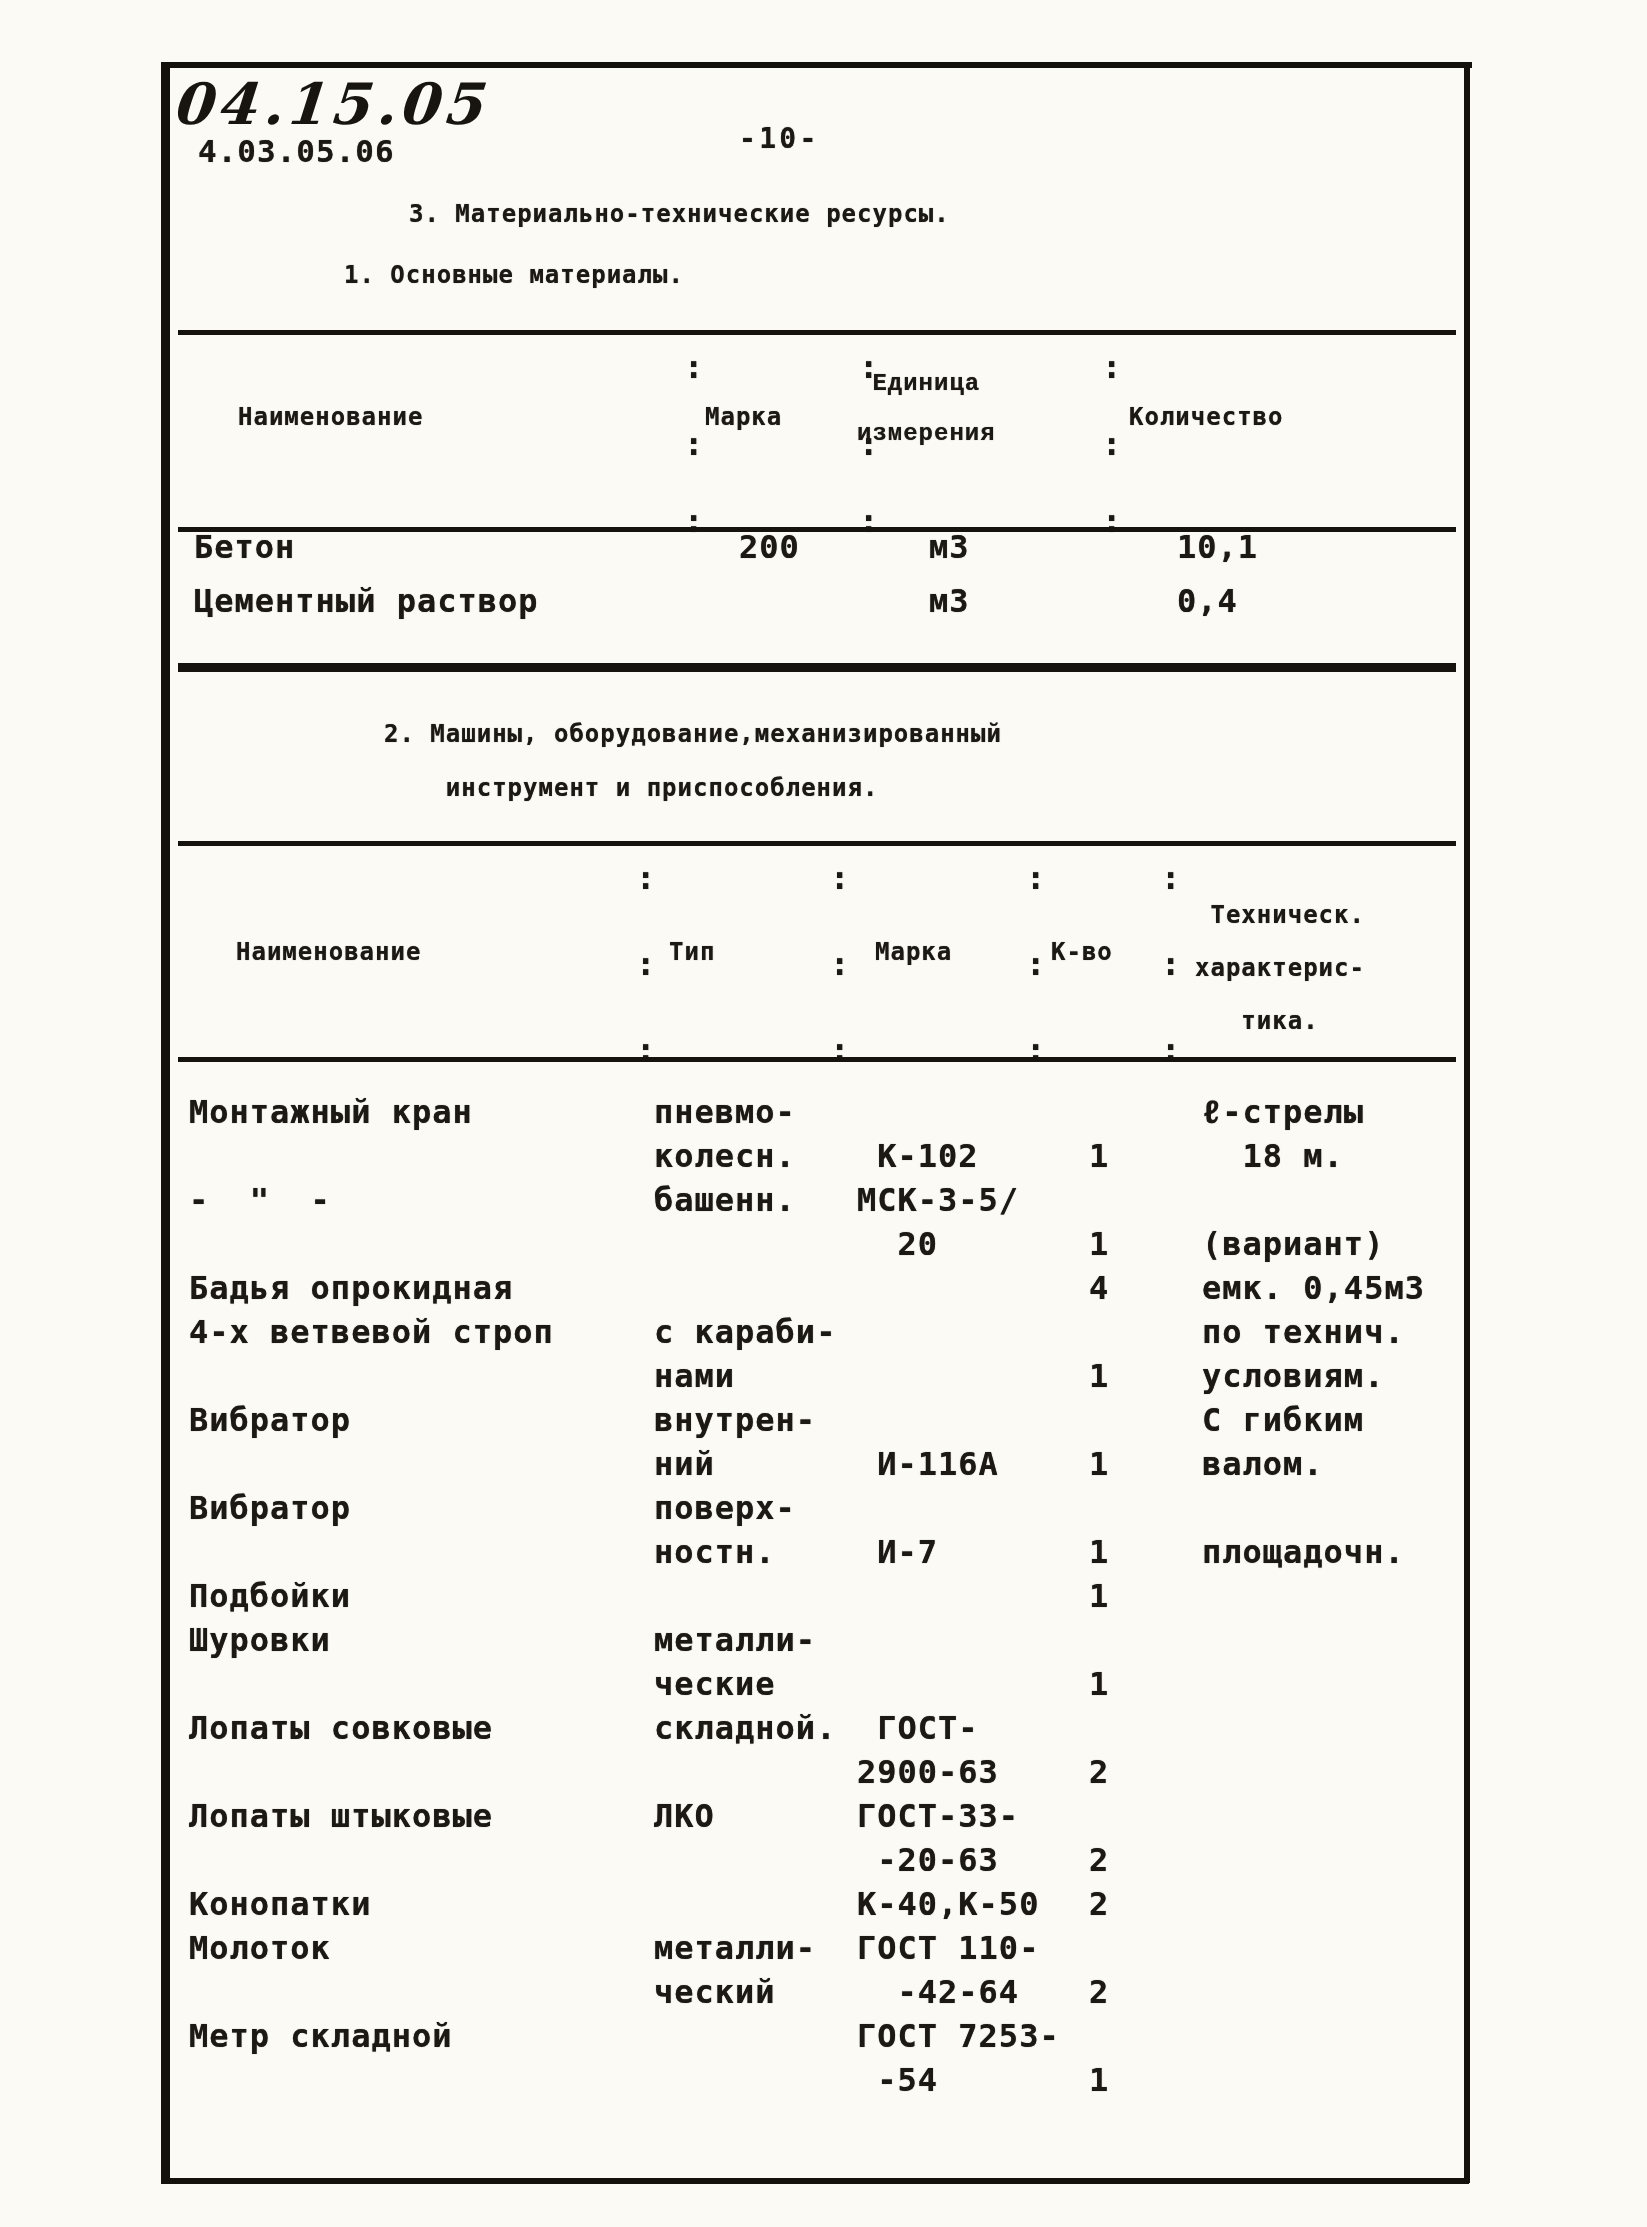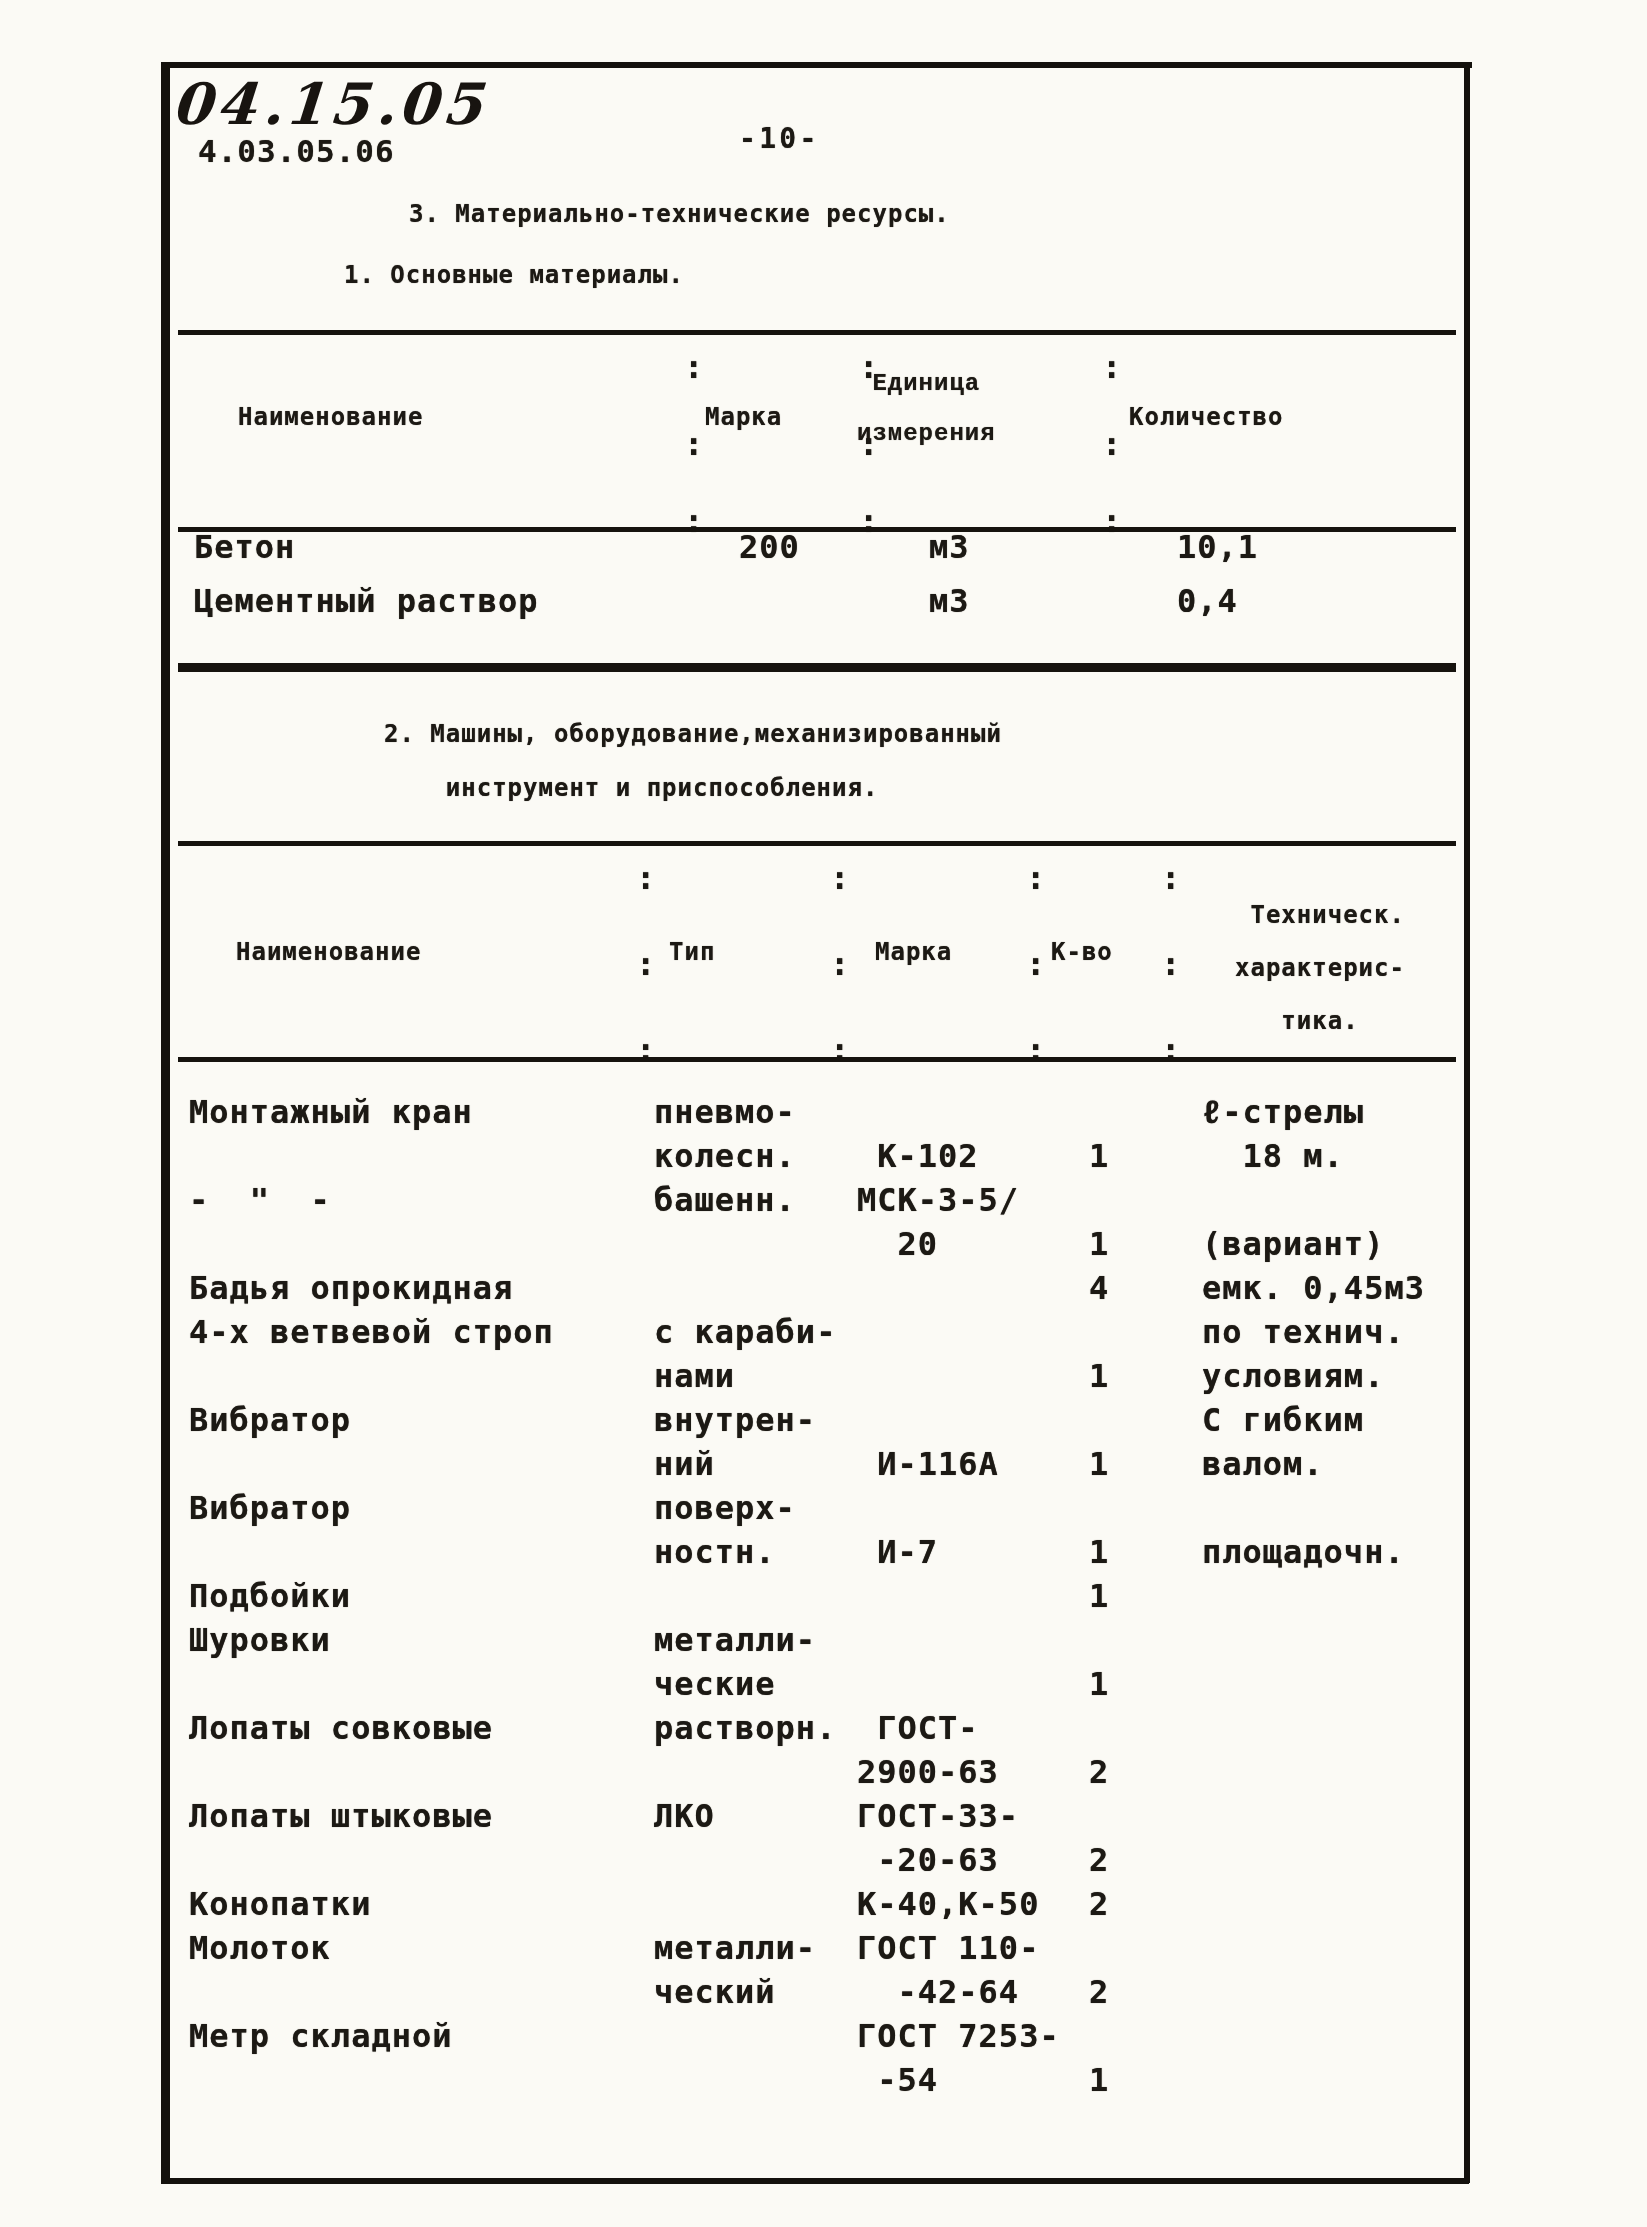--- a/index.html
+++ b/index.html
@@ -73,21 +73,21 @@
     grid-template-columns: 545px 190px 248px 279px;
     font-size: 32px; line-height: 54px; letter-spacing: 1px;
     white-space: pre;
     text-shadow: 0 0 0.8px rgba(28,22,14,0.75);
   }
   
   .t2h-name { left: 236px;  top: 931px; }
   .t2h-type { left: 669px; top: 931px; }
   .t2h-mark { left: 875px; top: 931px; }
   .t2h-qty  { left: 1051px; top: 931px; }
-  .t2h-spec { left: 1195px; top: 889px; line-height: 53px; margin-left: 40px; }
+  .t2h-spec { left: 1195px; top: 889px; line-height: 53px; }
   
   .t2-body {
     position: absolute; left: 189px; top: 1090px; width: 1265px;
     display: grid;
     grid-template-columns: 465px 203px 232px 113px 252px;
     font-size: 32px; line-height: 44px; letter-spacing: 1px;
     white-space: pre;
     text-shadow: 0 0 0.8px rgba(28,22,14,0.75);
   }
   .row-contents { display: contents; }
@@ -247,21 +247,21 @@
       <div class="cell">Шуровки</div>
       <div class="cell">металли-
 ческие</div>
       <div class="cell"></div>
       <div class="cell">
 1</div>
       <div class="cell"></div>
     </div>
     <div class="row-contents">
       <div class="cell">Лопаты совковые</div>
-      <div class="cell">растворн.</div>
+      <div class="cell">складной.</div>
       <div class="cell"> ГОСТ-
 2900-63</div>
       <div class="cell">
 2</div>
       <div class="cell"></div>
     </div>
     <div class="row-contents">
       <div class="cell">Лопаты штыковые</div>
       <div class="cell">ЛКО</div>
       <div class="cell">ГОСТ-33-

